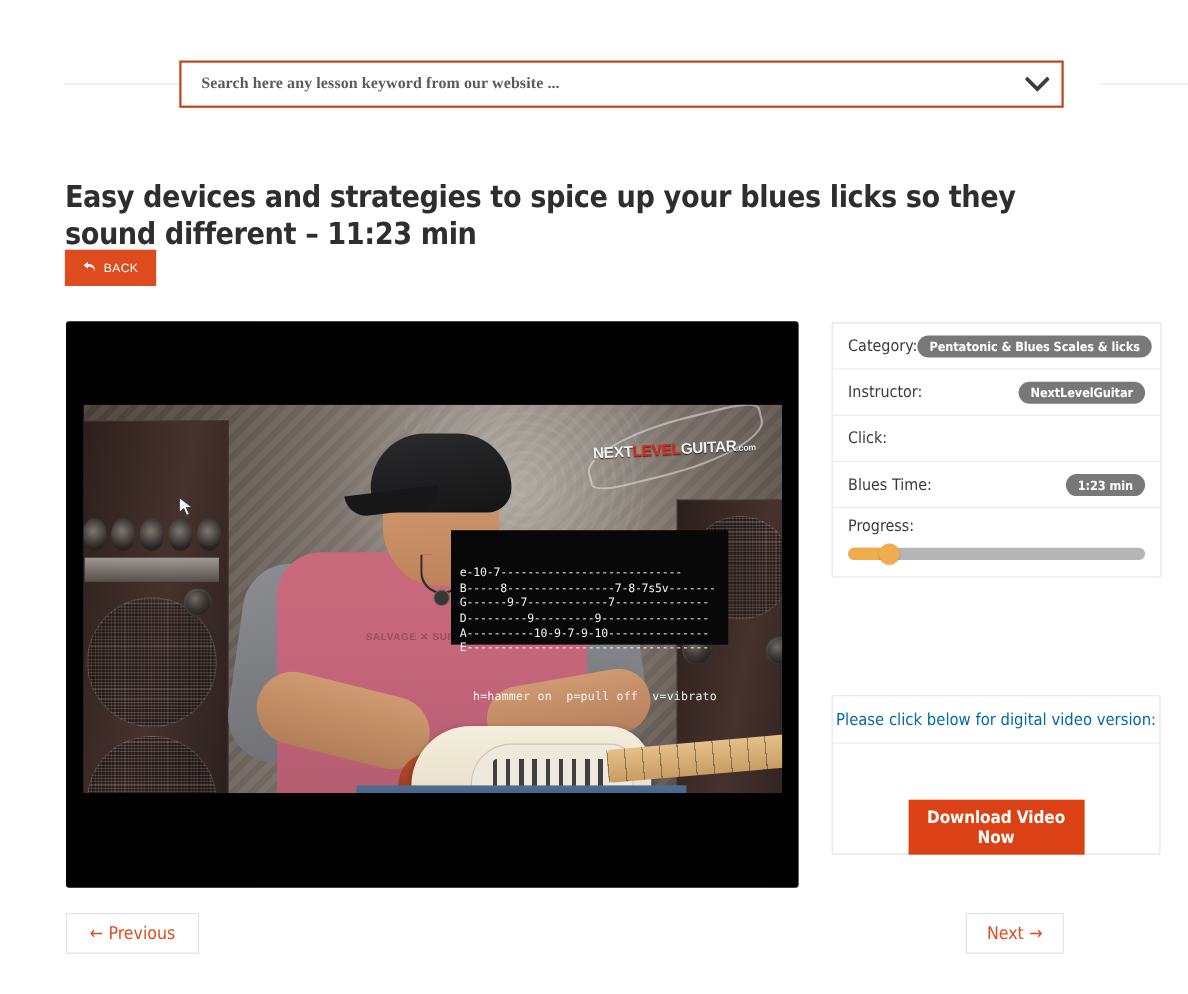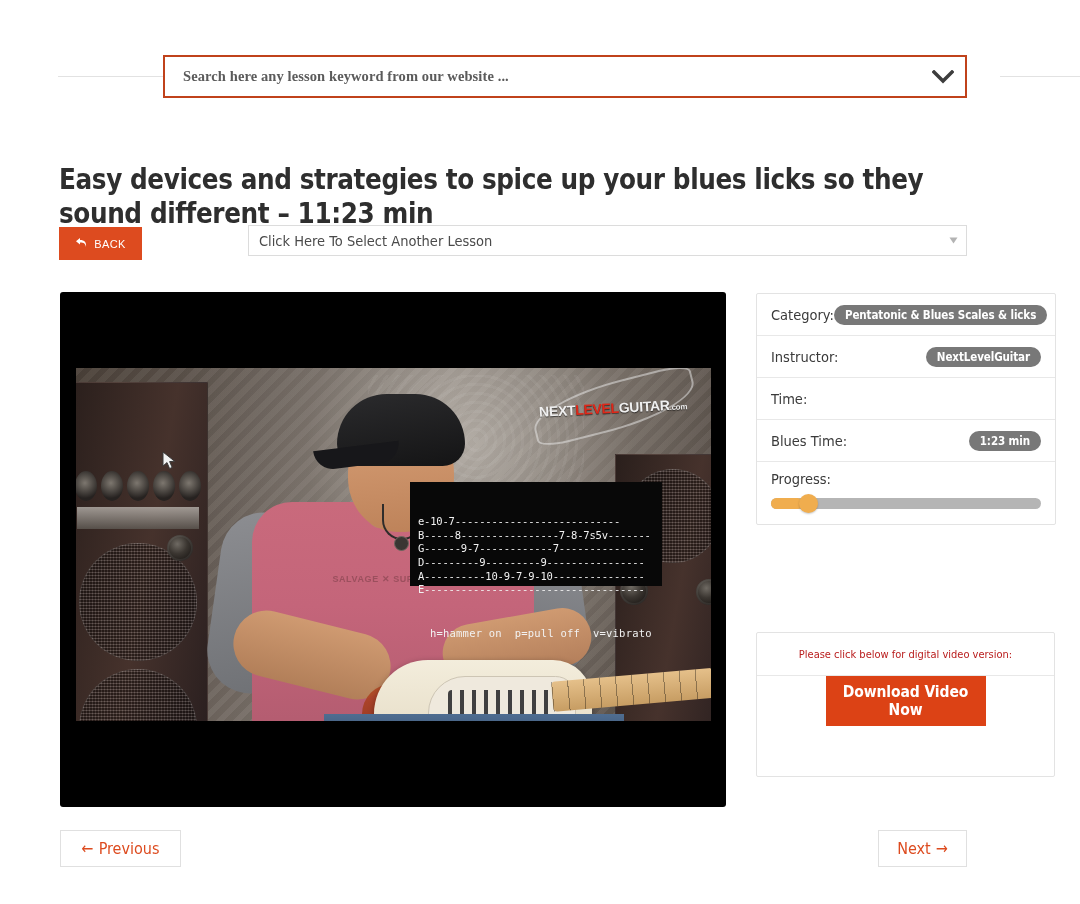--- a/index.html
+++ b/index.html
@@ -194,24 +194,24 @@
     background:#f0ad4e;box-shadow:0 1px 2px rgba(0,0,0,.22);cursor:pointer;
   }
 
   
   .dl-panel{
     position:absolute;left:756px;top:632px;width:299px;height:145px;
     border:1px solid #e3e3e3;background:#fff;box-sizing:border-box;border-radius:2px;
   }
   .dl-header{
     height:42px;display:flex;align-items:center;justify-content:center;
-    border-bottom:1px solid #e8e8e8;font-size:11px;color:#b91c1c;
-    font-family:"DejaVu Sans Condensed","Liberation Sans", sans-serif;
-  }
-  .dl-body{height:101px;display:flex;align-items:flex-start;justify-content:center;}
+    border-bottom:1px solid #e8e8e8;font-size:15px;color:#0369a1;
+    font-family:"DejaVu Sans Condensed","Liberation Sans", sans-serif;
+  }
+  .dl-body{height:101px;display:flex;align-items:flex-end;justify-content:center;}
   .dl-button{
     width:160px;height:50px;background:#dc4215;color:#fff;border:0;cursor:pointer;
     font-size:15.5px;font-weight:bold;letter-spacing:-.1px;
     font-family:"DejaVu Sans Condensed","Liberation Sans", sans-serif;
   }
 </style>
 </head>
 <body>
 
 <div class="page">
@@ -233,28 +233,20 @@
 
   <button class="back-button">
     <span>
       <svg width="13" height="11" viewBox="0 0 13 11" aria-hidden="true">
         <path d="M5 1 L1 4.2 L5 7.4 L5 5.4 C9 5.4 10.5 6.6 11 10 C11.6 5.2 9.6 3 5 3 Z" fill="#ffffff"></path>
       </svg>
     </span>
     <span>BACK</span>
   </button>
 
-  <div class="lesson-select">
-    <span class="lesson-select-label">Click Here To Select Another Lesson</span>
-    <span class="caret">
-      <svg width="9" height="7" viewBox="0 0 9 7" aria-hidden="true">
-        <path d="M0.5 0.5 L8.5 0.5 L4.5 6.5 Z" fill="#b3b3b3"></path>
-      </svg>
-    </span>
-  </div>
 
   <div class="video-shell">
     <div class="video-frame">
       <div class="vf-wall"></div>
 
       <div class="cab cab-left">
         <div class="tweeter-row">
           <div></div>
             <div></div>
             <div></div>
@@ -331,21 +323,21 @@
   <div class="info-panel">
     <div class="info-row">
       <span class="info-label">Category:</span>
       <span class="pill">Pentatonic &amp; Blues Scales &amp; licks</span>
     </div>
     <div class="info-row">
       <span class="info-label">Instructor:</span>
       <span class="pill">NextLevelGuitar</span>
     </div>
     <div class="info-row">
-      <span class="info-label">Time:</span>
+      <span class="info-label">Click:</span>
       <span></span>
     </div>
     <div class="info-row">
       <span class="info-label">Blues Time:</span>
       <span class="pill">1:23 min</span>
     </div>
     <div class="info-row progress-row">
       <span class="info-label">Progress:</span>
       <div class="progress-track">
         <div class="progress-fill" style="width: 12%;"></div>

